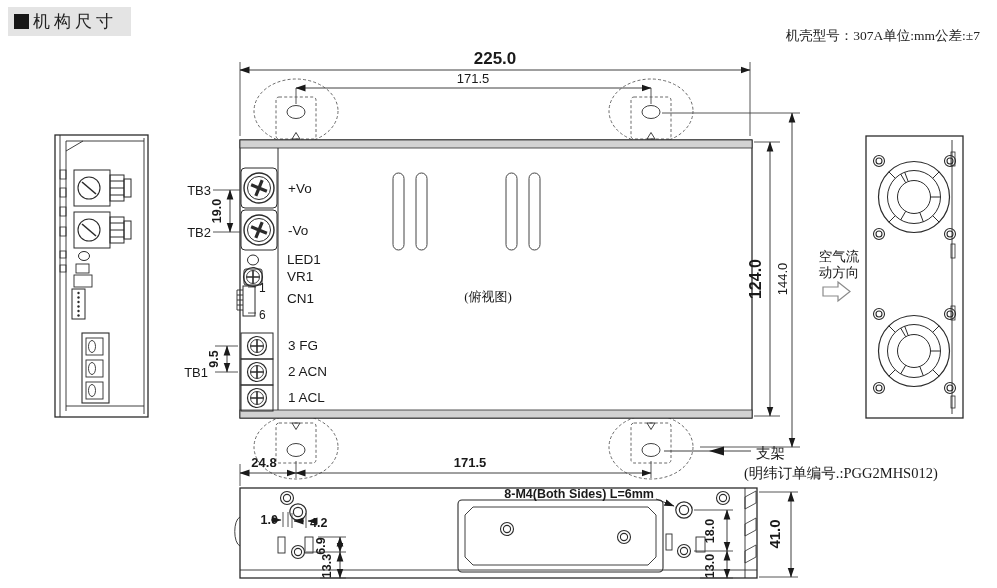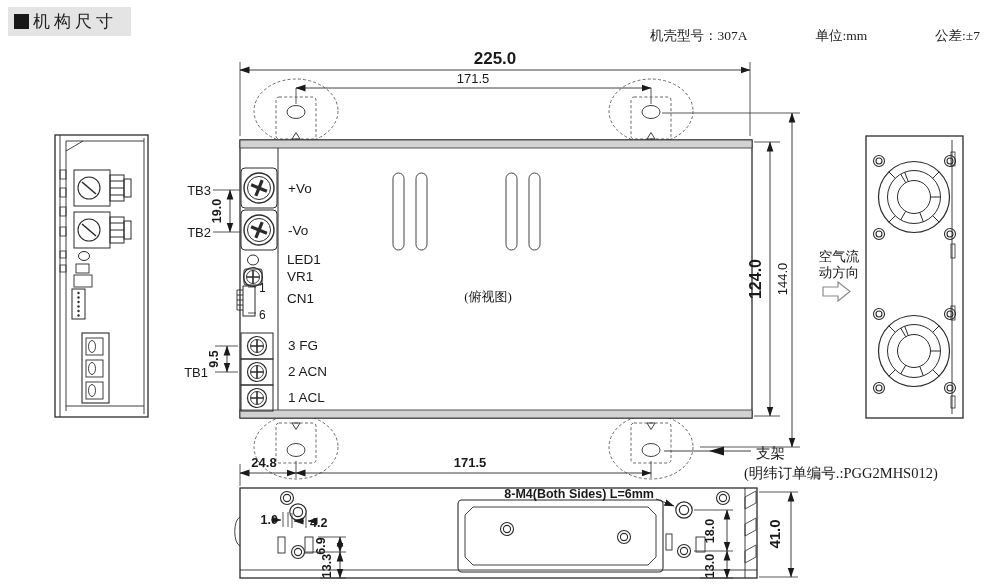--- a/index.html
+++ b/index.html
@@ -2,21 +2,21 @@
 <html><head>
 <meta charset="utf-8">
 <style>
   html,body{margin:0;padding:0;background:#fff;}
   .page{position:relative;width:997px;height:588px;background:#ffffff;overflow:hidden;
         font-family:"Liberation Sans",sans-serif;color:#1a1a1a;}
   .title-block{position:absolute;left:8px;top:7px;display:flex;align-items:center;gap:4px;
         background:#e4e4e4;padding:3px 14px 3px 6px;}
   .title-block .sq{width:15px;height:15px;background:#171717;}
   .title-text{font-family:"Liberation Serif",serif;font-size:17px;letter-spacing:4px;color:#222;}
-  .hdr-right{position:absolute;top:27px;left:650px;width:330px;display:flex;justify-content:space-between;
+  .hdr-right{position:absolute;top:27px;left:650px;width:330px;display:flex;justify-content:flex-end;
         font-family:"Liberation Serif",serif;font-size:13.5px;color:#222;white-space:nowrap;}
   svg{position:absolute;left:0;top:0;}
   svg text{font-family:"Liberation Sans",sans-serif;fill:#1a1a1a;}
   svg text.cjk{font-family:"Liberation Serif",serif;}
   .b{font-weight:bold;}
 </style>
 </head>
 <body>
 
 <div class="page">

